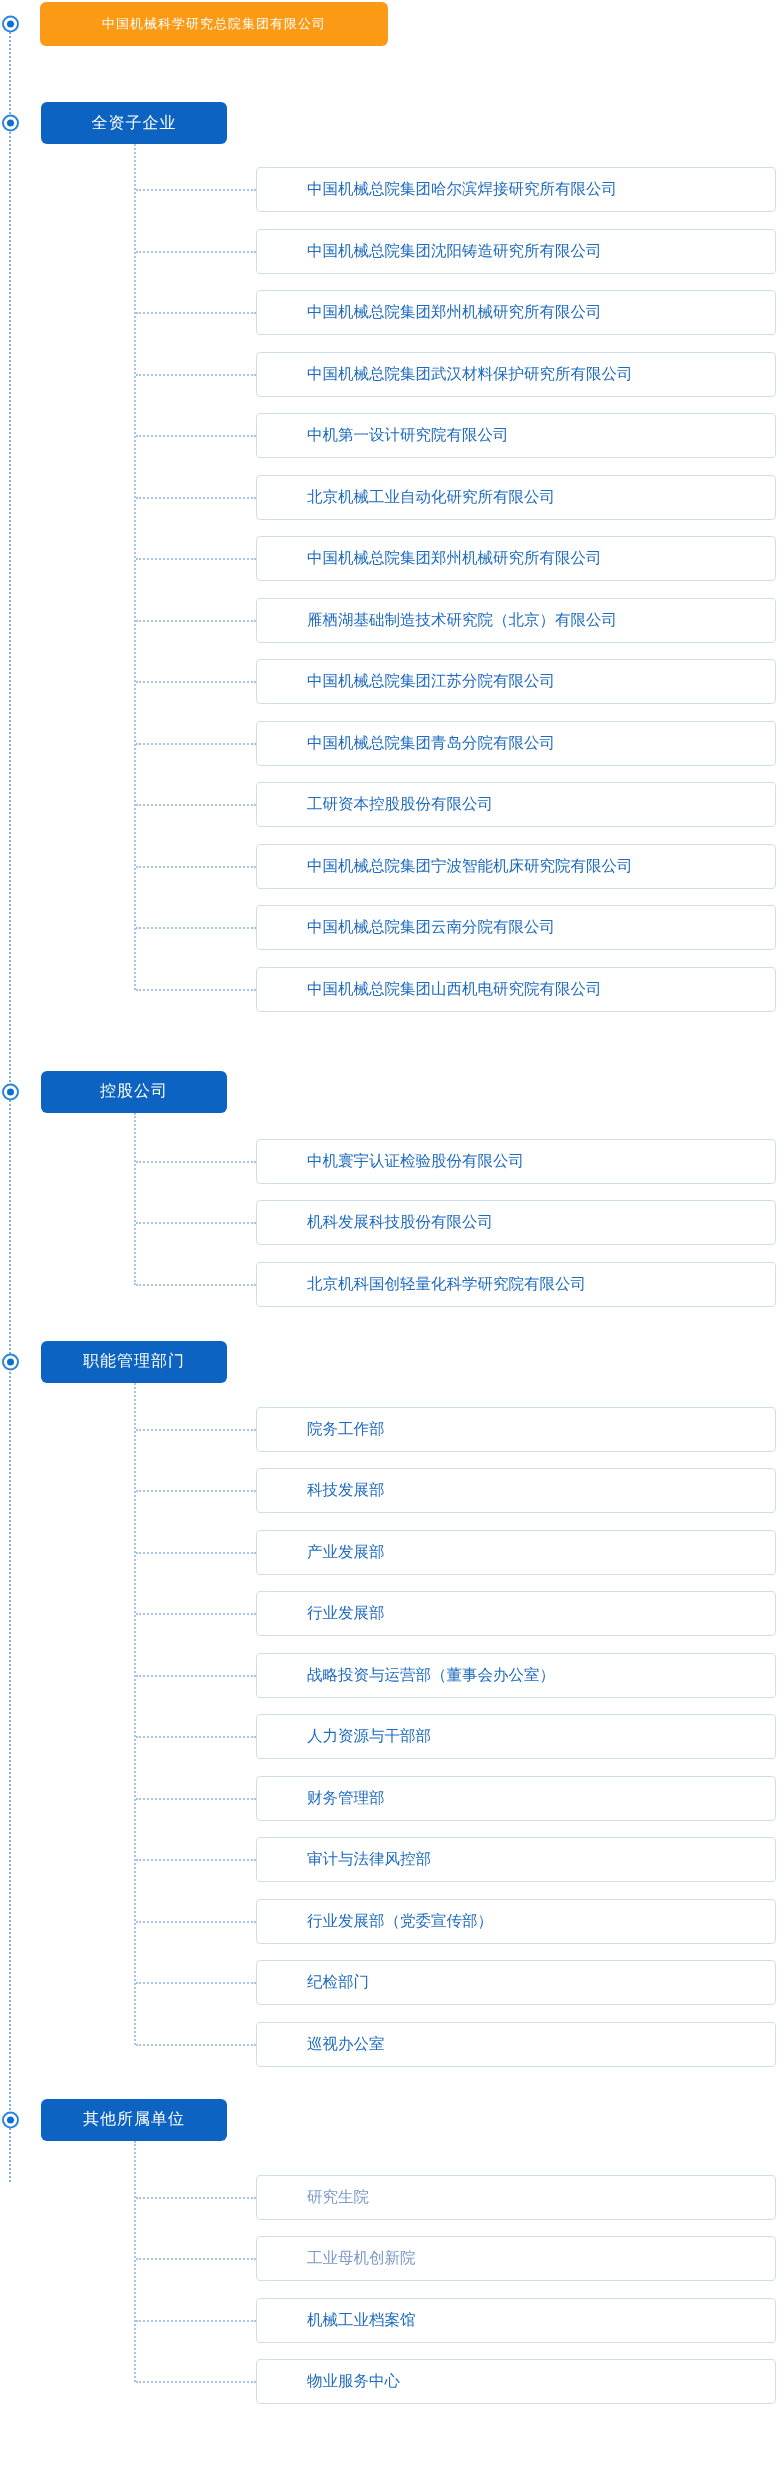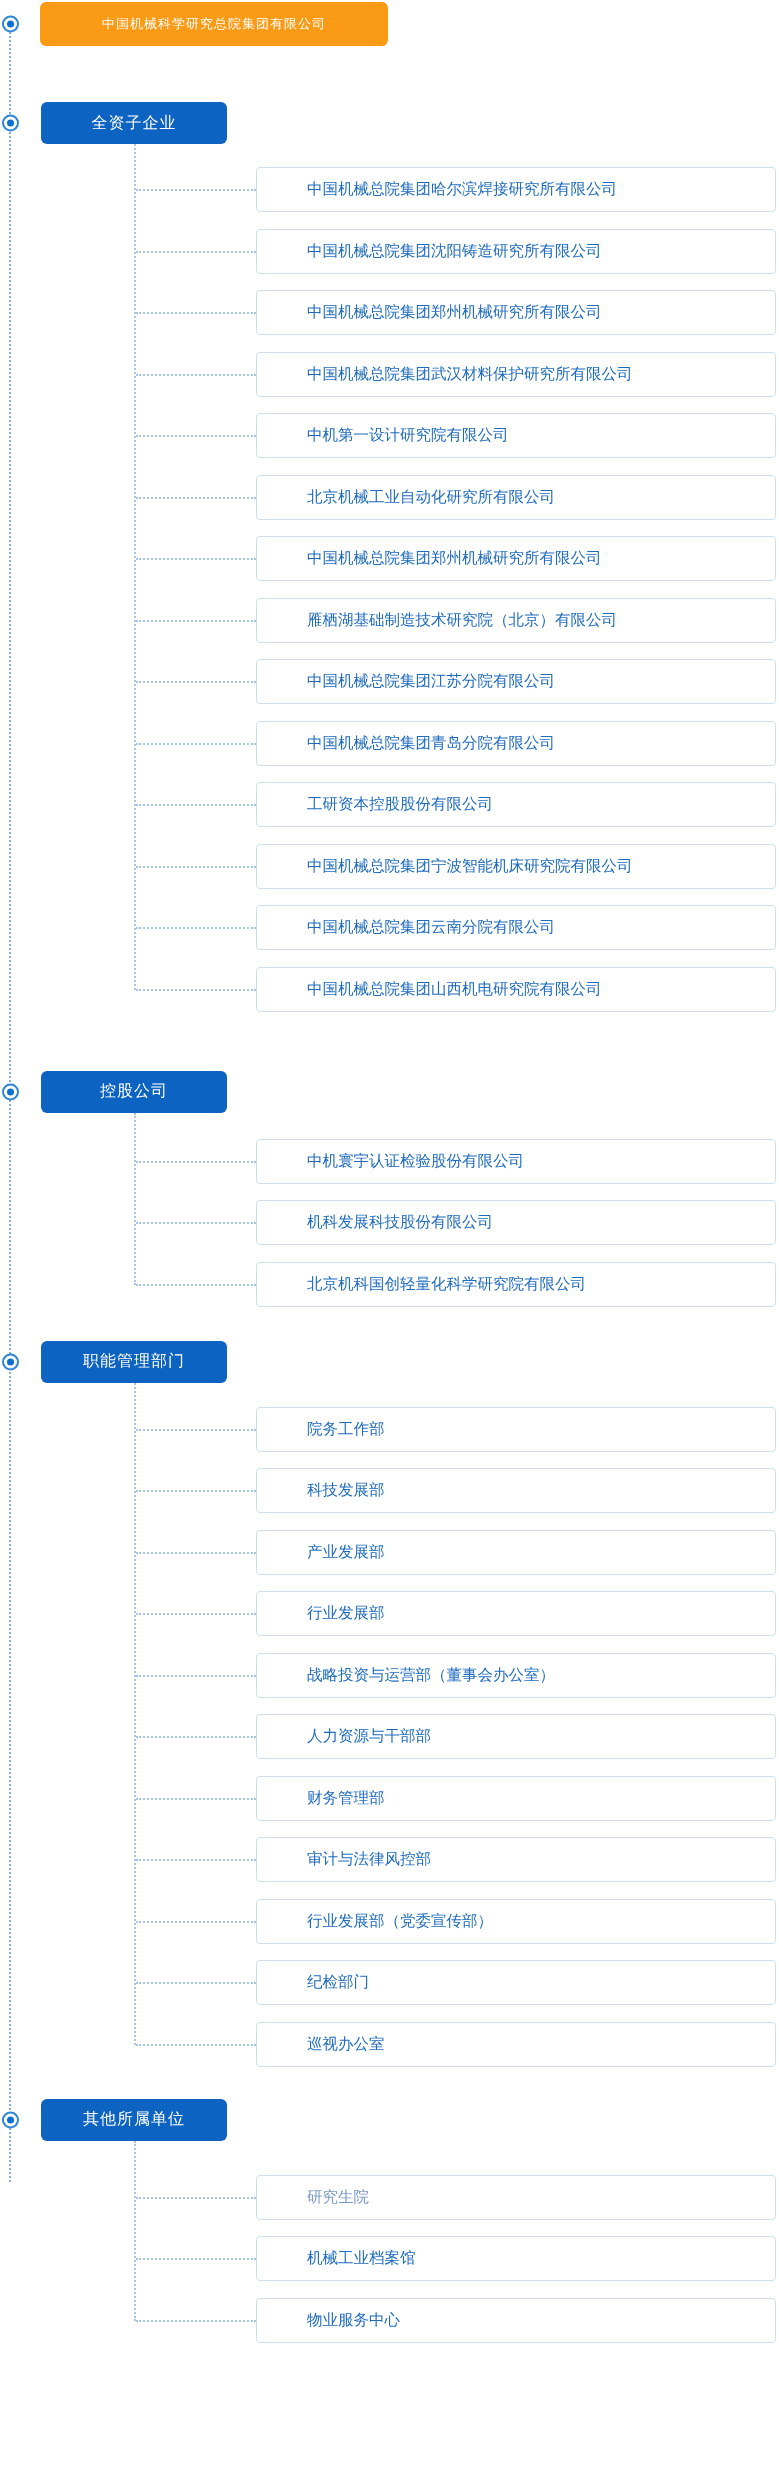--- a/index.html
+++ b/index.html
@@ -241,20 +241,24 @@
             <span class="dot"></span>
           </span>
           <div class="section-box">其他所属单位</div>
         </div>
         <div class="items">
           <span class="vline"></span>
           <div class="item muted">
             <span class="hline"></span>
             <span class="item-label">研究生院</span>
           </div>
+          <div class="item muted">
+            <span class="hline"></span>
+            <span class="item-label">工业母机创新院</span>
+          </div>
           <div class="item">
             <span class="hline"></span>
             <span class="item-label">机械工业档案馆</span>
           </div>
           <div class="item">
             <span class="hline"></span>
             <span class="item-label">物业服务中心</span>
           </div>
         </div>
       </section>

